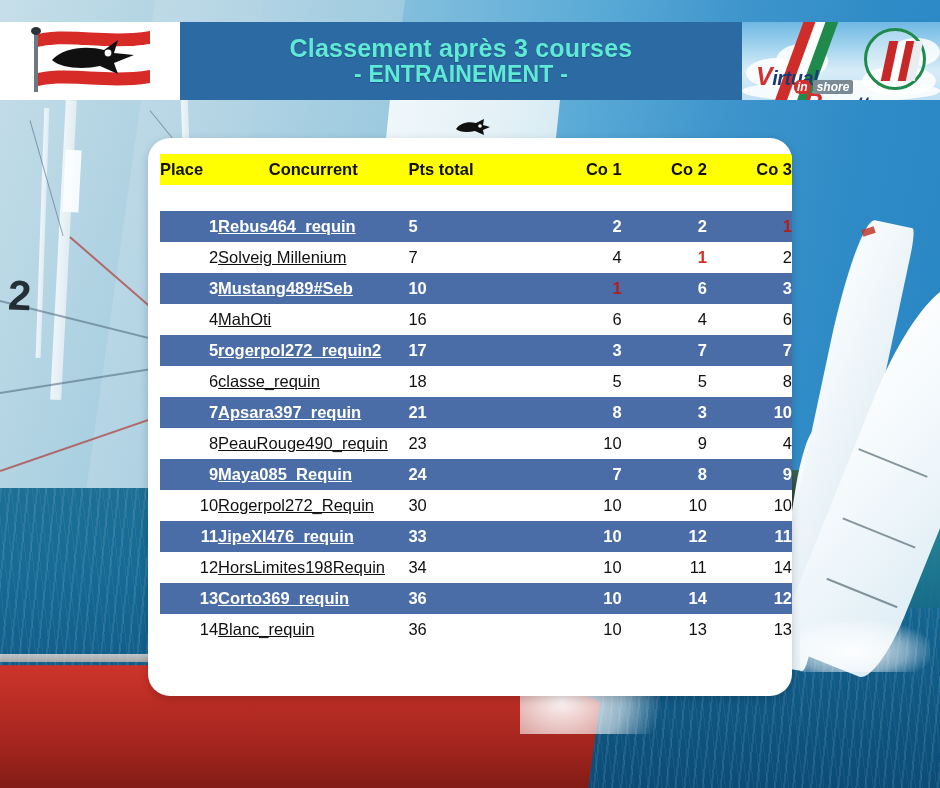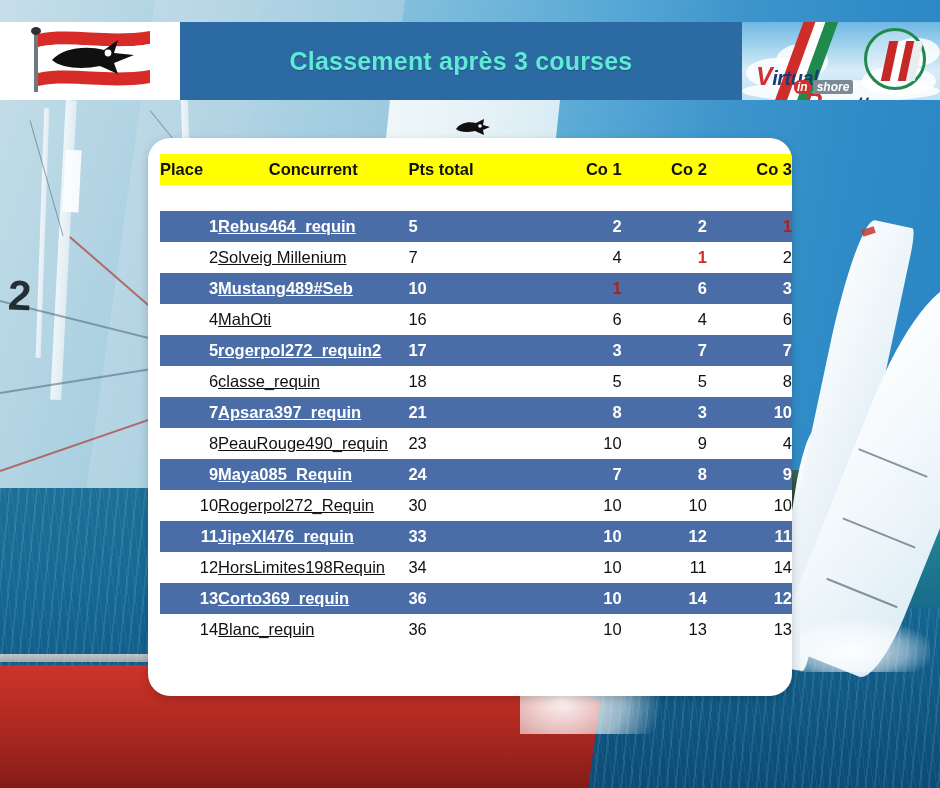--- a/index.html
+++ b/index.html
@@ -414,20 +414,21 @@
       <path d="M38 12 C70 5, 108 16, 150 9 L150 22 C108 29, 70 18, 38 25 Z" fill="#d62b26"></path>
       <path d="M38 25 C70 18, 108 29, 150 22 L150 48 C108 55, 70 44, 38 51 Z" fill="#ffffff"></path>
       <path d="M38 51 C70 44, 108 55, 150 48 L150 61 C108 68, 70 57, 38 64 Z" fill="#d62b26"></path>
       <path d="M52 38 C62 26, 86 23, 104 28 L118 18 L114 31 L134 33 L114 41 L118 52 L100 44 C82 48, 60 46, 52 38 Z" fill="#101010"></path>
       <circle cx="108" cy="31" r="3.4" fill="#ffffff"></circle>
     </svg>
   </div>
 
   <div class="title-bar">
     <div class="title-line1">Classement après 3 courses</div>
+    <div class="title-line2">- ENTRAINEMENT -</div>
   </div>
 
   <div class="vr-logo">
     <div class="vr-cloud c5"></div>
     <div class="vr-cloud c1"></div>
     <div class="vr-cloud c2"></div>
     <div class="vr-cloud c3"></div>
     <div class="vr-cloud c4"></div>
     <div class="vr-stripe vs1"></div>
     <div class="vr-stripe vs2"></div>

